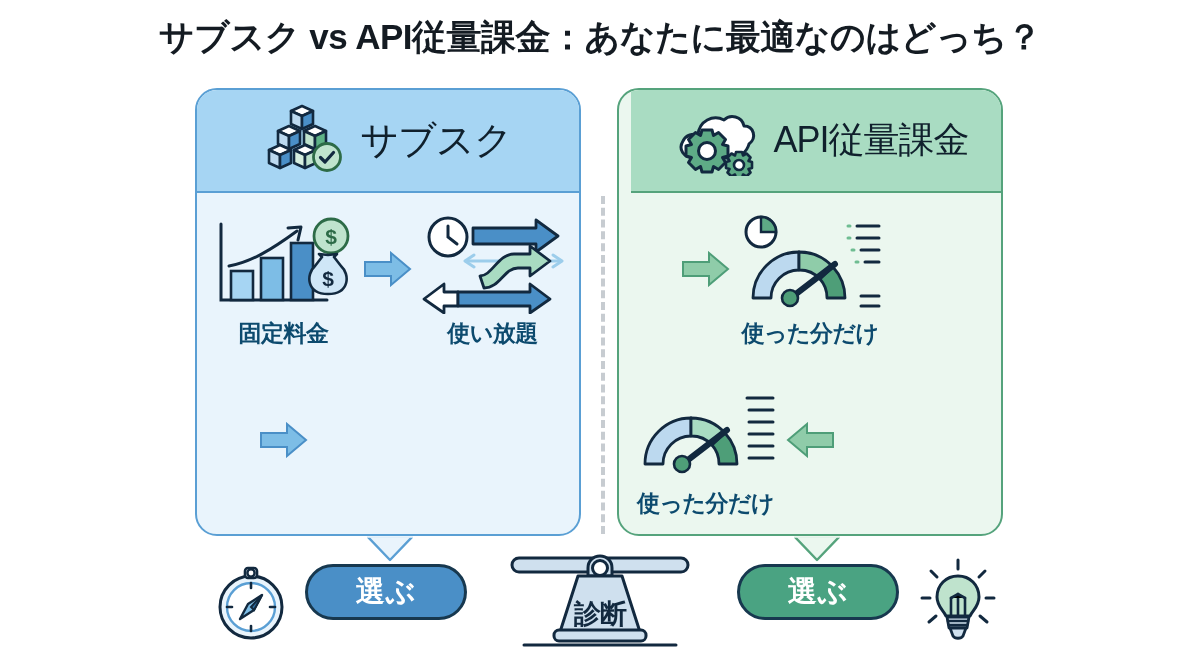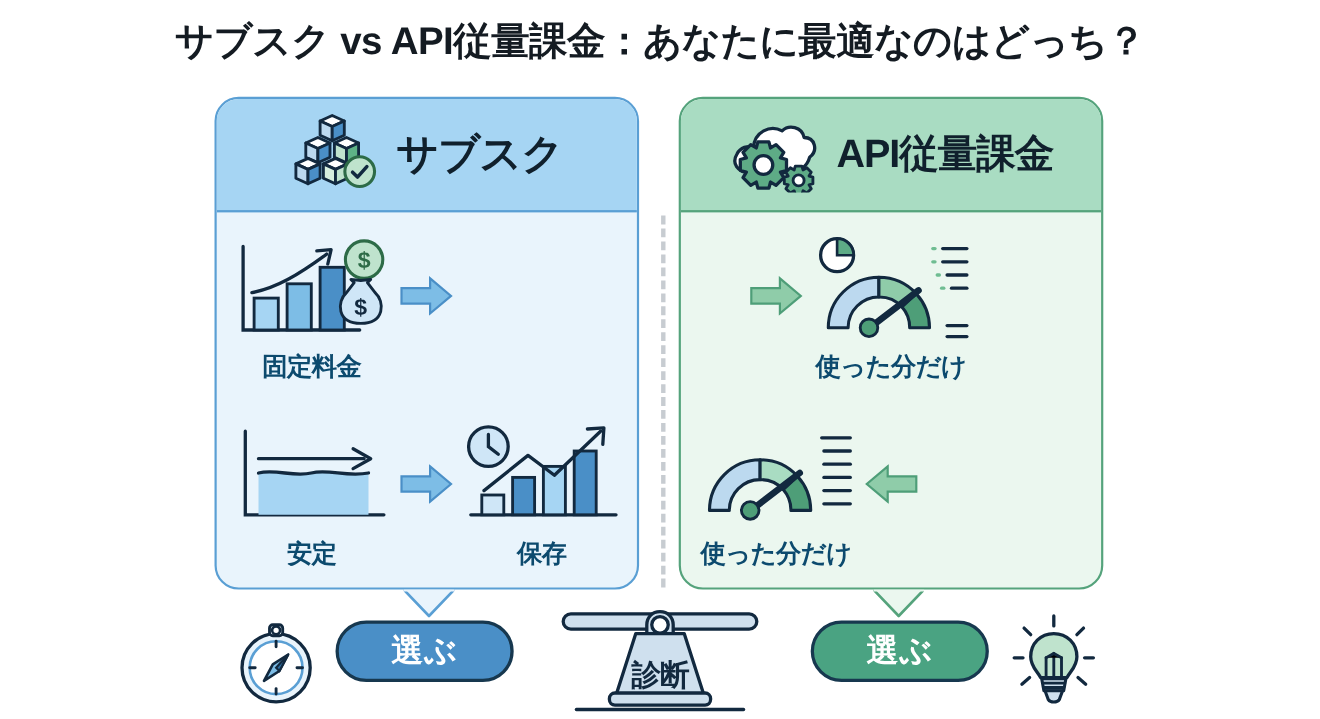--- a/index.html
+++ b/index.html
@@ -55,25 +55,25 @@
     left: 0; top: 0;
     width: 100%;
     height: 103px;
     display: flex;
     align-items: center;
     justify-content: center;
     gap: 14px;
     box-sizing: border-box;
   }
   .panel-left .panel-head  { background: #a6d5f3; border-bottom: 2px solid #5a9fd4; }
-  .panel-right .panel-head { background: #a9dcc2; border-bottom: 2px solid #55a37c; }
+  .panel-right .panel-head { background: #a9dcc2; border-bottom: 2px solid #55a37c; margin-left: 12px; }
 
   .panel-head-title {
     font-size: 38px;
-    font-weight: bold;
+    font-weight: normal;
     color: #10202c;
     letter-spacing: -1px;
     white-space: nowrap;
   }
   .panel-right .panel-head-title { font-size: 36px; }
 
   .panel-body {
     position: absolute;
     left: 0; top: 103px; right: 0; bottom: 0;
     display: grid;
@@ -219,58 +219,49 @@
           </div>
           <div class="cell-label">固定料金</div>
         </div>
 
         <div class="arrow-cell">
           <svg width="50" height="36" viewBox="0 0 50 36">
             <path d="M2 11 L28 11 L28 2 L47 18 L28 34 L28 25 L2 25 Z" fill="#7dbde6" stroke="#4a8fc7" stroke-width="2"></path>
           </svg>
         </div>
 
-      </div>
-
-      <div class="row">
         <div class="cell">
           <div class="cell-art">
             <svg width="150" height="100" viewBox="0 0 150 100">
-              <path d="M14 8 L14 84 L140 84" fill="none" stroke="#12293f" stroke-width="3" stroke-linecap="round"></path>
-              <path d="M26 46 C42 42, 58 50, 74 46 C90 42, 106 50, 126 46 L126 84 L26 84 Z" fill="#a6d5f3"></path>
-              <path d="M26 46 C42 42, 58 50, 74 46 C90 42, 106 50, 126 46" fill="none" stroke="#12293f" stroke-width="3" stroke-linecap="round"></path>
-              <path d="M26 33 L122 33" stroke="#12293f" stroke-width="3" stroke-linecap="round"></path>
-              <path d="M112 24 L128 33 L112 42" fill="none" stroke="#12293f" stroke-width="3" stroke-linecap="round" stroke-linejoin="round"></path>
+              <circle cx="30" cy="23" r="19" fill="#ffffff" stroke="#12293f" stroke-width="3"></circle>
+              <path d="M30 12 L30 23 L39 30" fill="none" stroke="#12293f" stroke-width="3" stroke-linecap="round"></path>
+              <path d="M55 14 L118 14 L118 6 L140 22 L118 38 L118 30 L55 30 Z" fill="#4a8fc7" stroke="#12293f" stroke-width="2.8" stroke-linejoin="round"></path>
+              <path d="M48 47 L92 47" stroke="#9ccdeb" stroke-width="3" stroke-linecap="round"></path>
+              <path d="M56 41 L47 47 L56 53" fill="none" stroke="#9ccdeb" stroke-width="3" stroke-linecap="round" stroke-linejoin="round"></path>
+              <path d="M104 47 L143 47" stroke="#9ccdeb" stroke-width="3" stroke-linecap="round"></path>
+              <path d="M135 41 L144 47 L135 53" fill="none" stroke="#9ccdeb" stroke-width="3" stroke-linecap="round" stroke-linejoin="round"></path>
+              <path d="M62 62 C74 62, 80 40, 96 40 L112 40 L112 32 L132 47 L112 62 L112 54 L100 54
+                       C86 54, 82 74, 66 74 Z" fill="#a9dcc2" stroke="#12293f" stroke-width="2.8" stroke-linejoin="round"></path>
+              <path d="M95 70 L143 70 L143 62 L143 62" fill="none"></path>
+              <path d="M40 78 L26 78 L26 70 L6 85 L26 99 L26 92 L40 92 Z" fill="#ffffff" stroke="#12293f" stroke-width="2.8" stroke-linejoin="round"></path>
+              <path d="M40 78 L112 78 L112 70 L132 85 L112 99 L112 92 L40 92 Z" fill="#4a8fc7" stroke="#12293f" stroke-width="2.8" stroke-linejoin="round"></path>
             </svg>
           </div>
-          <div class="cell-label">安定</div>
-        </div>
+          <div class="cell-label">使い放題</div>
+        </div>
+      </div>
+
+      <div class="row">
 
         <div class="arrow-cell">
           <svg width="50" height="36" viewBox="0 0 50 36">
             <path d="M2 11 L28 11 L28 2 L47 18 L28 34 L28 25 L2 25 Z" fill="#7dbde6" stroke="#4a8fc7" stroke-width="2"></path>
           </svg>
         </div>
 
-        <div class="cell">
-          <div class="cell-art">
-            <svg width="150" height="100" viewBox="0 0 150 100">
-              <circle cx="26" cy="22" r="18" fill="#cfe6f7" stroke="#12293f" stroke-width="3"></circle>
-              <path d="M26 11 L26 22 L35 29" fill="none" stroke="#12293f" stroke-width="3" stroke-linecap="round"></path>
-              <path d="M10 84 L142 84" stroke="#12293f" stroke-width="3" stroke-linecap="round"></path>
-              <rect x="20" y="66" width="20" height="18" fill="#cfe6f7" stroke="#12293f" stroke-width="2.6"></rect>
-              <rect x="48" y="50" width="20" height="34" fill="#4a8fc7" stroke="#12293f" stroke-width="2.6"></rect>
-              <rect x="76" y="40" width="20" height="44" fill="#a6d5f3" stroke="#12293f" stroke-width="2.6"></rect>
-              <rect x="104" y="26" width="20" height="58" fill="#4a8fc7" stroke="#12293f" stroke-width="2.6"></rect>
-              <path d="M22 62 L62 30 L86 48 L128 8" fill="none" stroke="#12293f" stroke-width="3" stroke-linecap="round" stroke-linejoin="round"></path>
-              <path d="M116 6 L131 5 L130 20" fill="none" stroke="#12293f" stroke-width="3" stroke-linecap="round" stroke-linejoin="round"></path>
-            </svg>
-          </div>
-          <div class="cell-label">保存</div>
-        </div>
       </div>
 
     </div>
   </div>
 
   <span class="tail tail-left">
     <svg width="46" height="26" viewBox="0 0 46 26">
       <path d="M0 0 L23 24 L46 0 Z" fill="#e9f4fc" stroke="#5a9fd4" stroke-width="2.4" stroke-linejoin="round"></path>
       <path d="M0 0 L46 0" stroke="#e9f4fc" stroke-width="3.5"></path>
     </svg>

